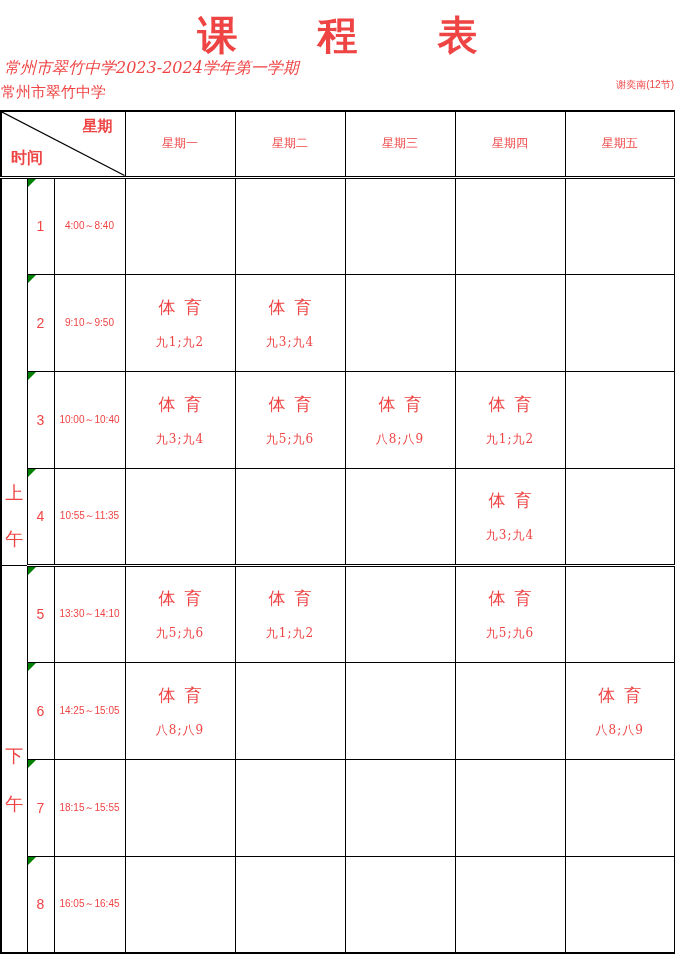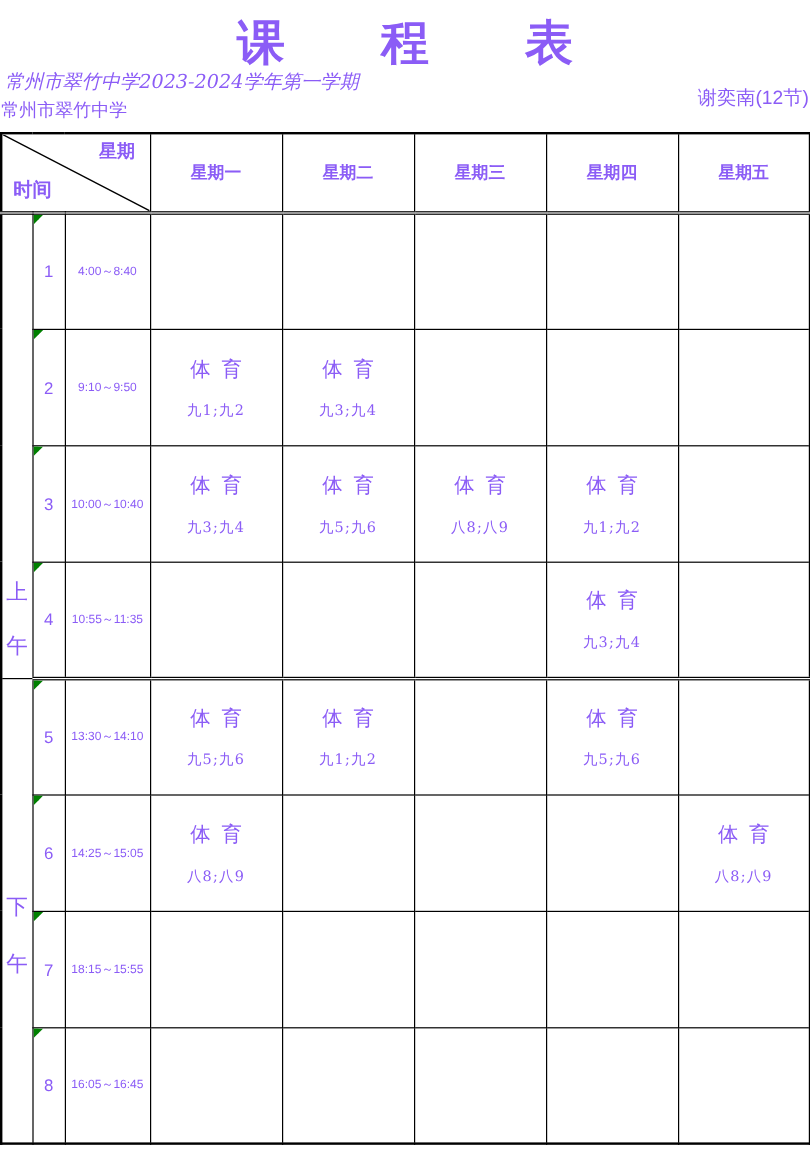--- a/index.html
+++ b/index.html
@@ -1,19 +1,19 @@
 <!DOCTYPE html>
 <html><head>
 <meta charset="utf-8">
 <style>
   html,body{margin:0;padding:0;background:#fff;}
   .page{
     position:relative;
     width:675px;height:959px;
-    background:#fff;color:#8b5cf6;
+    background:#fff;color:#ef4444;
     font-family:"Liberation Sans",sans-serif;
     overflow:hidden;
   }
   
   .title{
     position:absolute;top:8px;left:0;width:675px;
     margin:0;text-align:center;
     font-family:"DejaVu Serif",serif;
     font-size:40px;font-weight:600;
     letter-spacing:80px;padding-left:80px;box-sizing:border-box;
@@ -23,22 +23,22 @@
     position:absolute;top:58px;left:4px;width:611px;
     text-align:left;
     font-family:"DejaVu Serif",serif;
     font-style:italic;font-size:16px;
   }
   .school{
     position:absolute;top:83px;left:1px;
     font-size:15px;font-weight:normal;
   }
   .teacher{
-    position:absolute;top:72px;right:1px;
-    font-size:16px;
+    position:absolute;top:78px;right:1px;
+    font-size:10px;
   }
   
   table.tt{
     position:absolute;top:110px;left:0;
     width:674px;table-layout:fixed;
     border-collapse:collapse;
     border:2px solid #000;
   }
   table.tt td{
     border:1px solid #000;
@@ -47,21 +47,21 @@
   }
   tr.head{height:66px;margin-top:45px;}
   tr.head td{border-bottom:3px double #000;}
   tr.brow{height:97px;}
   tr.sec-end td{border-bottom:3px double #000;}
   
   td.corner{position:relative;}
   td.corner svg{position:absolute;top:0;left:0;width:100%;height:100%;display:block;}
   .c-top{position:absolute;top:5px;right:12px;font-size:15px;font-weight:bold;}
   .c-bot{position:absolute;bottom:7px;left:9px;font-size:16px;font-weight:bold;}
-  td.dh{font-size:14px;font-weight:bold;}
+  td.dh{font-size:12px;font-weight:normal;}
   
   td.ampm{position:relative;}
   .ampm-inner{
     position:absolute;left:50%;transform:translateX(-50%);
     writing-mode:vertical-rl;text-orientation:upright;
     font-size:18px;letter-spacing:46px;line-height:1;
     white-space:nowrap;
   }
   .ampm-inner.am{top:290px;}
   .ampm-inner.pm{top:168px;}

